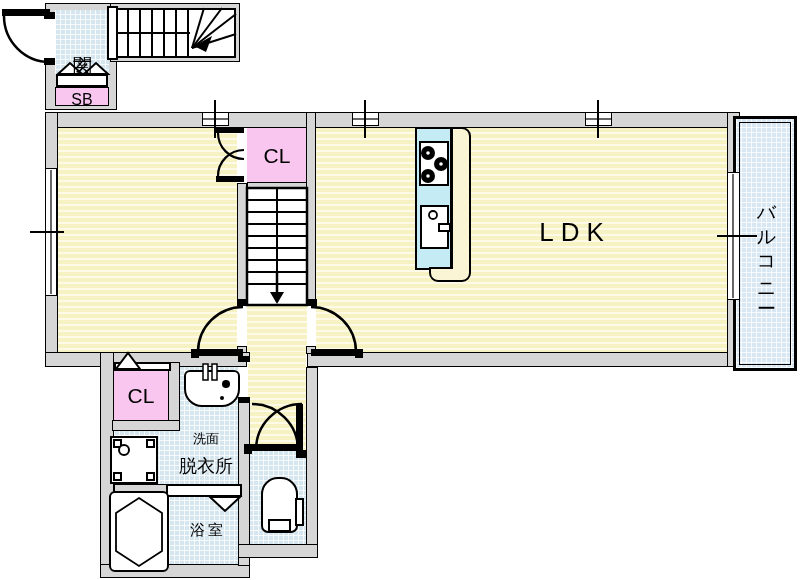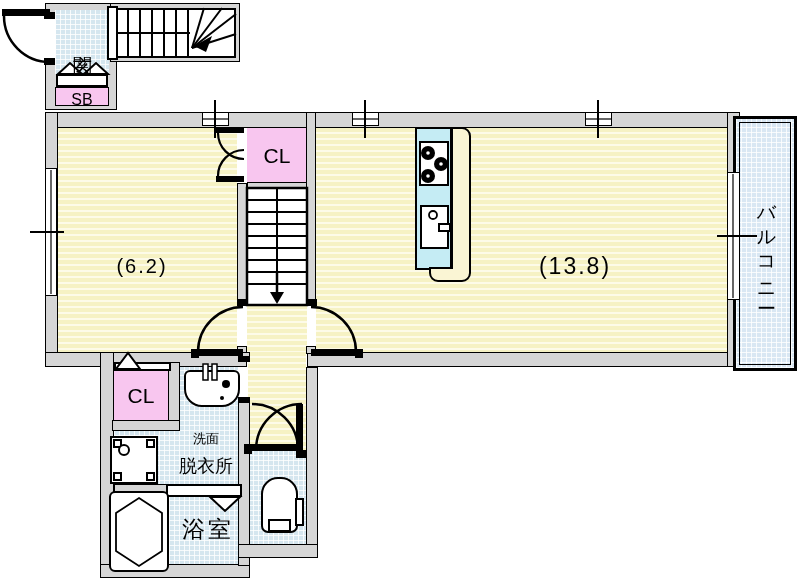--- a/index.html
+++ b/index.html
@@ -225,20 +225,19 @@
       <line x1="202" y1="119" x2="229" y2="119" class="ln" stroke-width="1.2"></line>
       <line x1="352" y1="119" x2="379" y2="119" class="ln" stroke-width="1.2"></line>
       <line x1="585" y1="119" x2="612" y2="119" class="ln" stroke-width="1.2"></line>
     </g>
   </svg>
 
   <div class="abs lbl vert" style="left:62px;top:12px;width:40px;height:60px;font-size:19px;letter-spacing:2px;">玄関</div>
   <div class="abs lbl" style="left:55px;top:85px;width:54px;height:30px;font-size:16px;">SB</div>
   <div class="abs lbl" style="left:247px;top:136px;width:60px;height:40px;font-size:21px;">CL</div>
   <div class="abs lbl" style="left:114px;top:378px;width:54px;height:36px;font-size:21px;">CL</div>
-  <div class="abs lbl" style="left:82px;top:252px;width:120px;height:28px;font-size:20px;letter-spacing:2px;">(6.2)</div>
-  <div class="abs lbl" style="left:475px;top:252px;width:200px;height:30px;font-size:23px;letter-spacing:2px;">(13.8)</div>
+  <div class="abs lbl" style="left:475px;top:216px;width:200px;height:32px;font-size:26px;letter-spacing:7px;">LDK</div>
   <div class="abs lbl vert" style="left:748px;top:152px;width:36px;height:190px;font-size:19px;letter-spacing:5px;">バルコニー</div>
   <div class="abs lbl" style="left:168px;top:428px;width:76px;height:22px;font-size:13px;">洗面</div>
   <div class="abs lbl" style="left:168px;top:456px;width:76px;height:22px;font-size:18px;">脱衣所</div>
-  <div class="abs lbl" style="left:172px;top:518px;width:72px;height:24px;font-size:23px;letter-spacing:3px;">浴室</div>
+  <div class="abs lbl" style="left:172px;top:518px;width:72px;height:24px;font-size:15px;letter-spacing:3px;">浴室</div>
 
 </div>
 
 </body></html>

